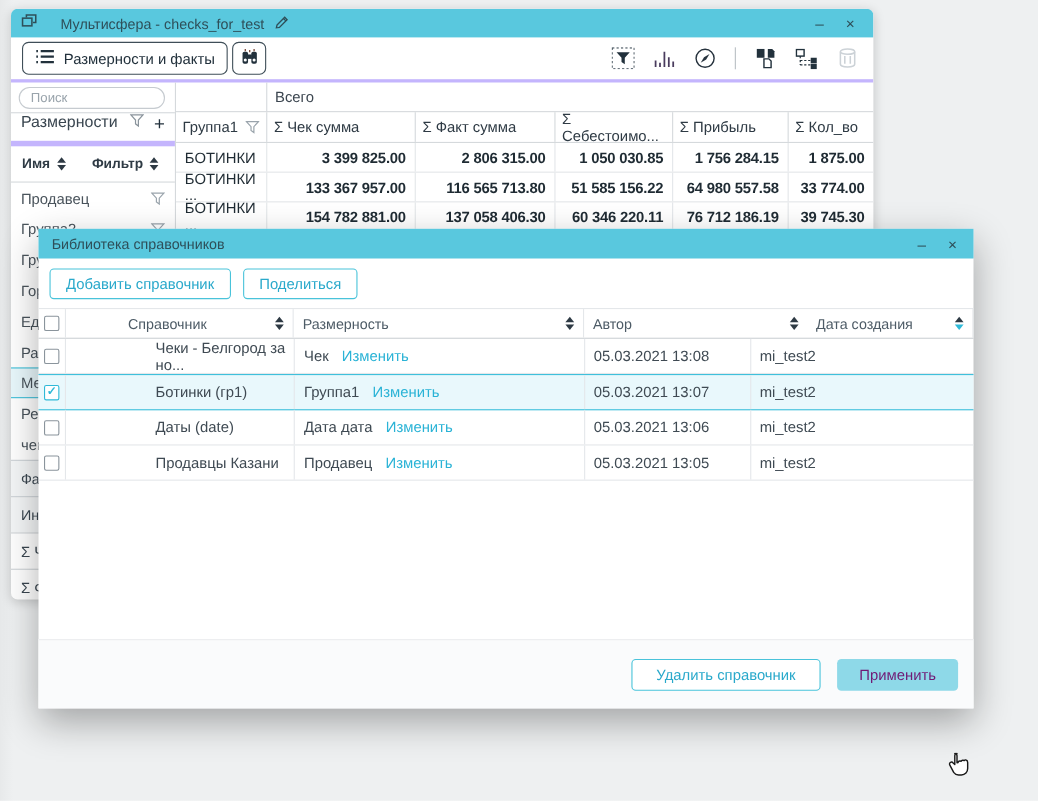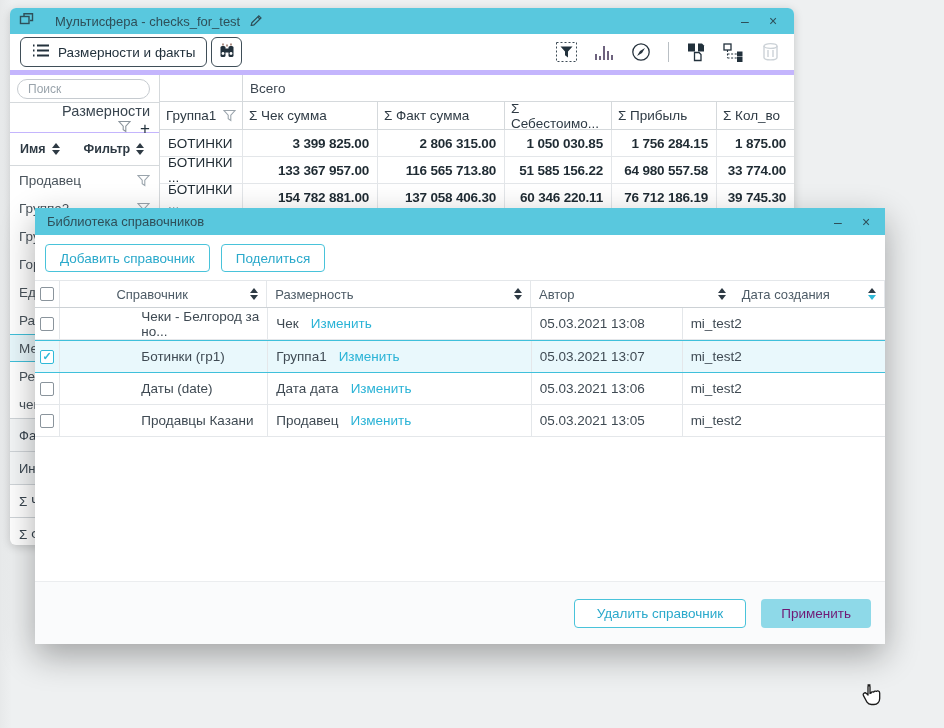--- a/index.html
+++ b/index.html
@@ -25,38 +25,38 @@
   
   .main-window { position:absolute; left:10px; top:8px; width:784px; height:537px;
     background:#fff; border-radius:6px; box-shadow:0 2px 10px rgba(0,0,0,.18); overflow:hidden; z-index:1; }
   .titlebar { height:26px; background:#59c8de; display:flex; align-items:center; padding:0 12px 0 9px; }
   .titlebar .win-icon { margin-right:21px; }
   .titlebar .title { font-size:13px; color:#2e4f59; }
   .titlebar .edit-icon { margin-left:9px; }
   .win-controls { margin-left:auto; display:flex; gap:10px; }
   .win-btn { width:18px; height:18px; display:flex; align-items:center; justify-content:center;
              font-size:14px; color:#2e4f59; cursor:default; }
-  .toolbar { height:41px; border-bottom:5px solid #c4b5fd; display:flex; align-items:center; padding:0 14px 0 6px; }
+  .toolbar { height:41px; border-bottom:3px solid #c4b5fd; display:flex; align-items:center; padding:0 14px 0 6px; }
   .tb-btn { height:30px; border:1px solid #3f4e58; border-radius:6px; background:#fff;
             display:flex; align-items:center; gap:8px; padding:0 11px; margin-left:4px;
             font-size:13.5px; color:#22313c; }
   .tb-btn.square { width:31px; justify-content:center; padding:0; }
   .tb-right { margin-left:auto; display:flex; align-items:center; gap:17px; }
   .tb-icon { display:flex; align-items:center; justify-content:center; }
   .tb-sep { width:1px; height:20px; background:#b9bfc4; }
 
   .content { display:flex; height:470px; }
   
   .sidebar { width:150px; border-right:1px solid #d5d9dc; flex:none; position:relative; }
   .search-wrap { height:28px; border-bottom:1px solid #d5d9dc; display:flex; align-items:center; padding:0 9px 0 7px; }
   .search-input { width:100%; height:20px; border:1px solid #c6cbd0; border-radius:10px;
                   font-size:12px; color:#6a747c; padding:0 10px; outline:none;
                   font-family:"Liberation Sans",sans-serif; }
   .search-input::placeholder { color:#9aa4ac; }
-  .dim-header { height:30px; border-bottom:1px solid #c4b5fd; display:flex; align-items:flex-end; padding:0 9px;flex-direction:column; }
+  .dim-header { height:30px; border-bottom:5px solid #c4b5fd; display:flex; align-items:flex-start; padding:0 9px; }
   .dim-header .label { font-size:14.5px; color:#3a4650; }
   .dim-header .icons { margin-left:auto; display:flex; align-items:center; gap:9px; }
   .plus-icon { font-size:17px; color:#22313c; line-height:1; }
   .sort-row { height:33px; border-bottom:1px solid #d5d9dc; display:flex; align-items:center; padding:0 10px; font-size:12.5px; font-weight:bold; color:#2e3a44; }
   .sort-row .col2 { margin-left:24px; }
   .side-item { height:28px; display:flex; align-items:center; padding:0 9px; font-size:13.5px; color:#4a545c; }
   .side-item .funnel-icon { margin-left:auto; }
   .side-item.selected { background:#e9f8fc; border-top:1px solid #41c0da; border-bottom:1px solid #41c0da; }
   .side-section { height:33px; display:flex; align-items:center; padding:0 9px; font-size:13px; color:#3a4650;
                   background:#f4f6f7; border-top:1px solid #cfd4d8; }

